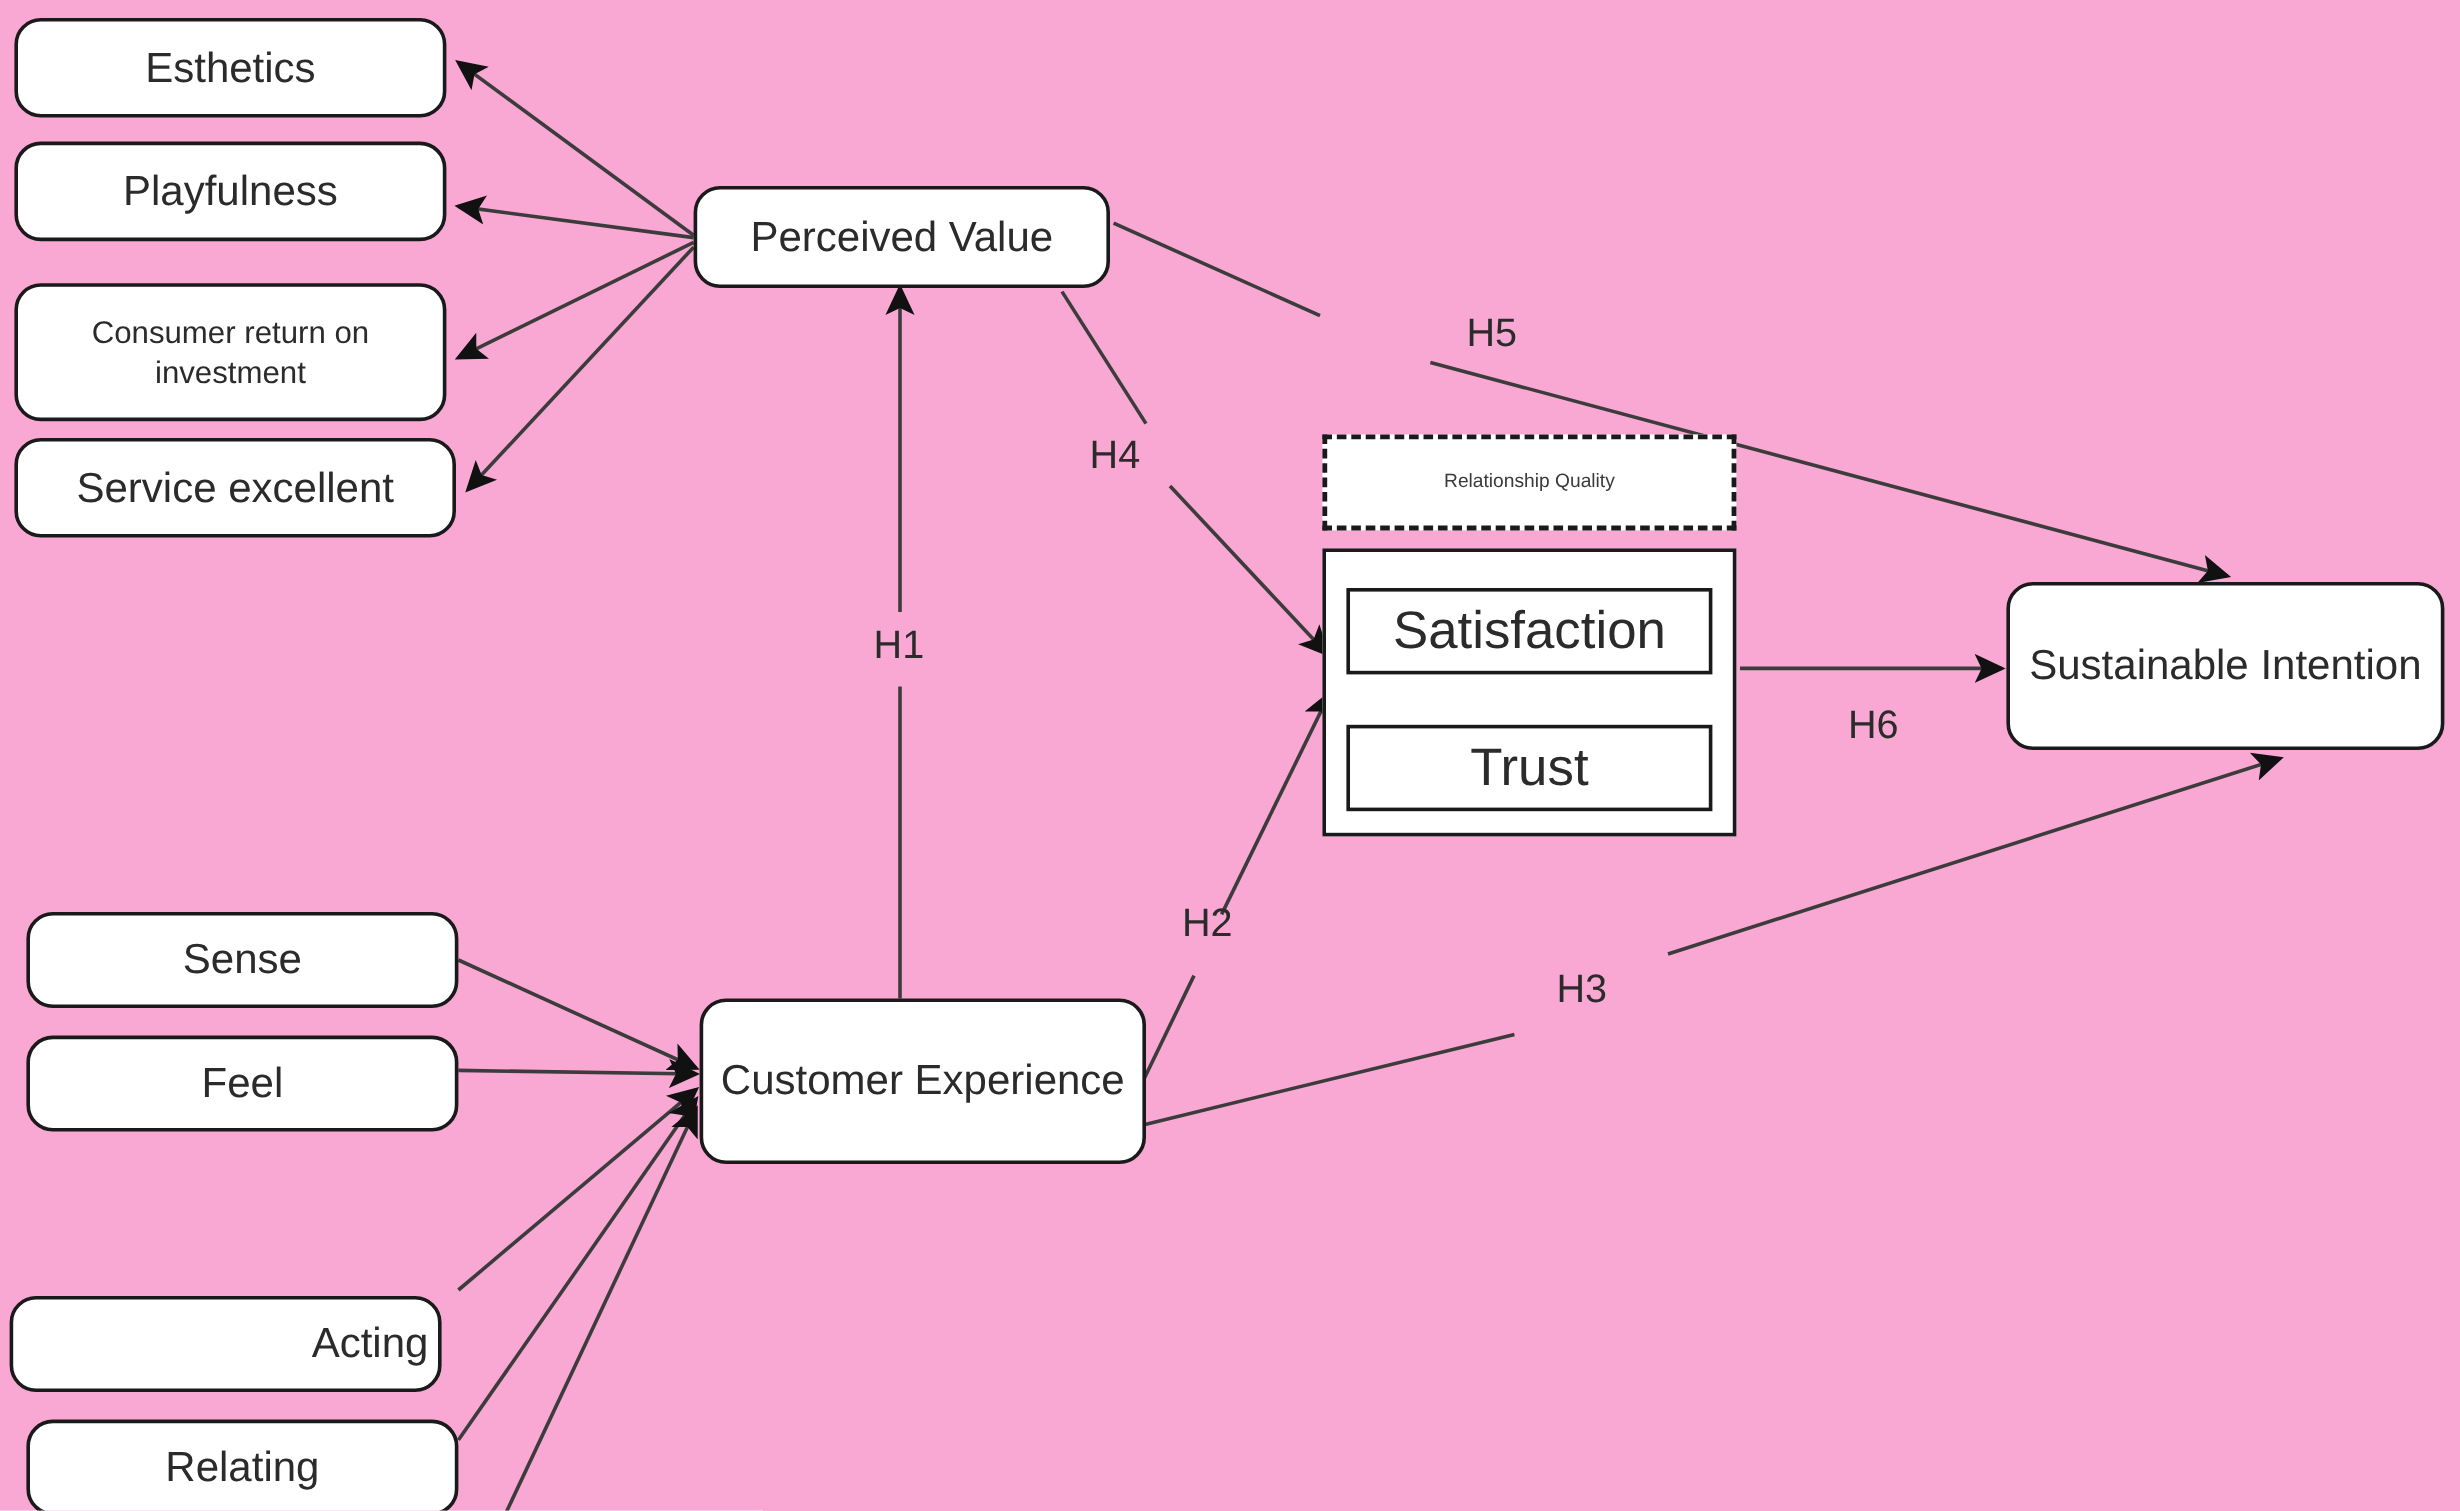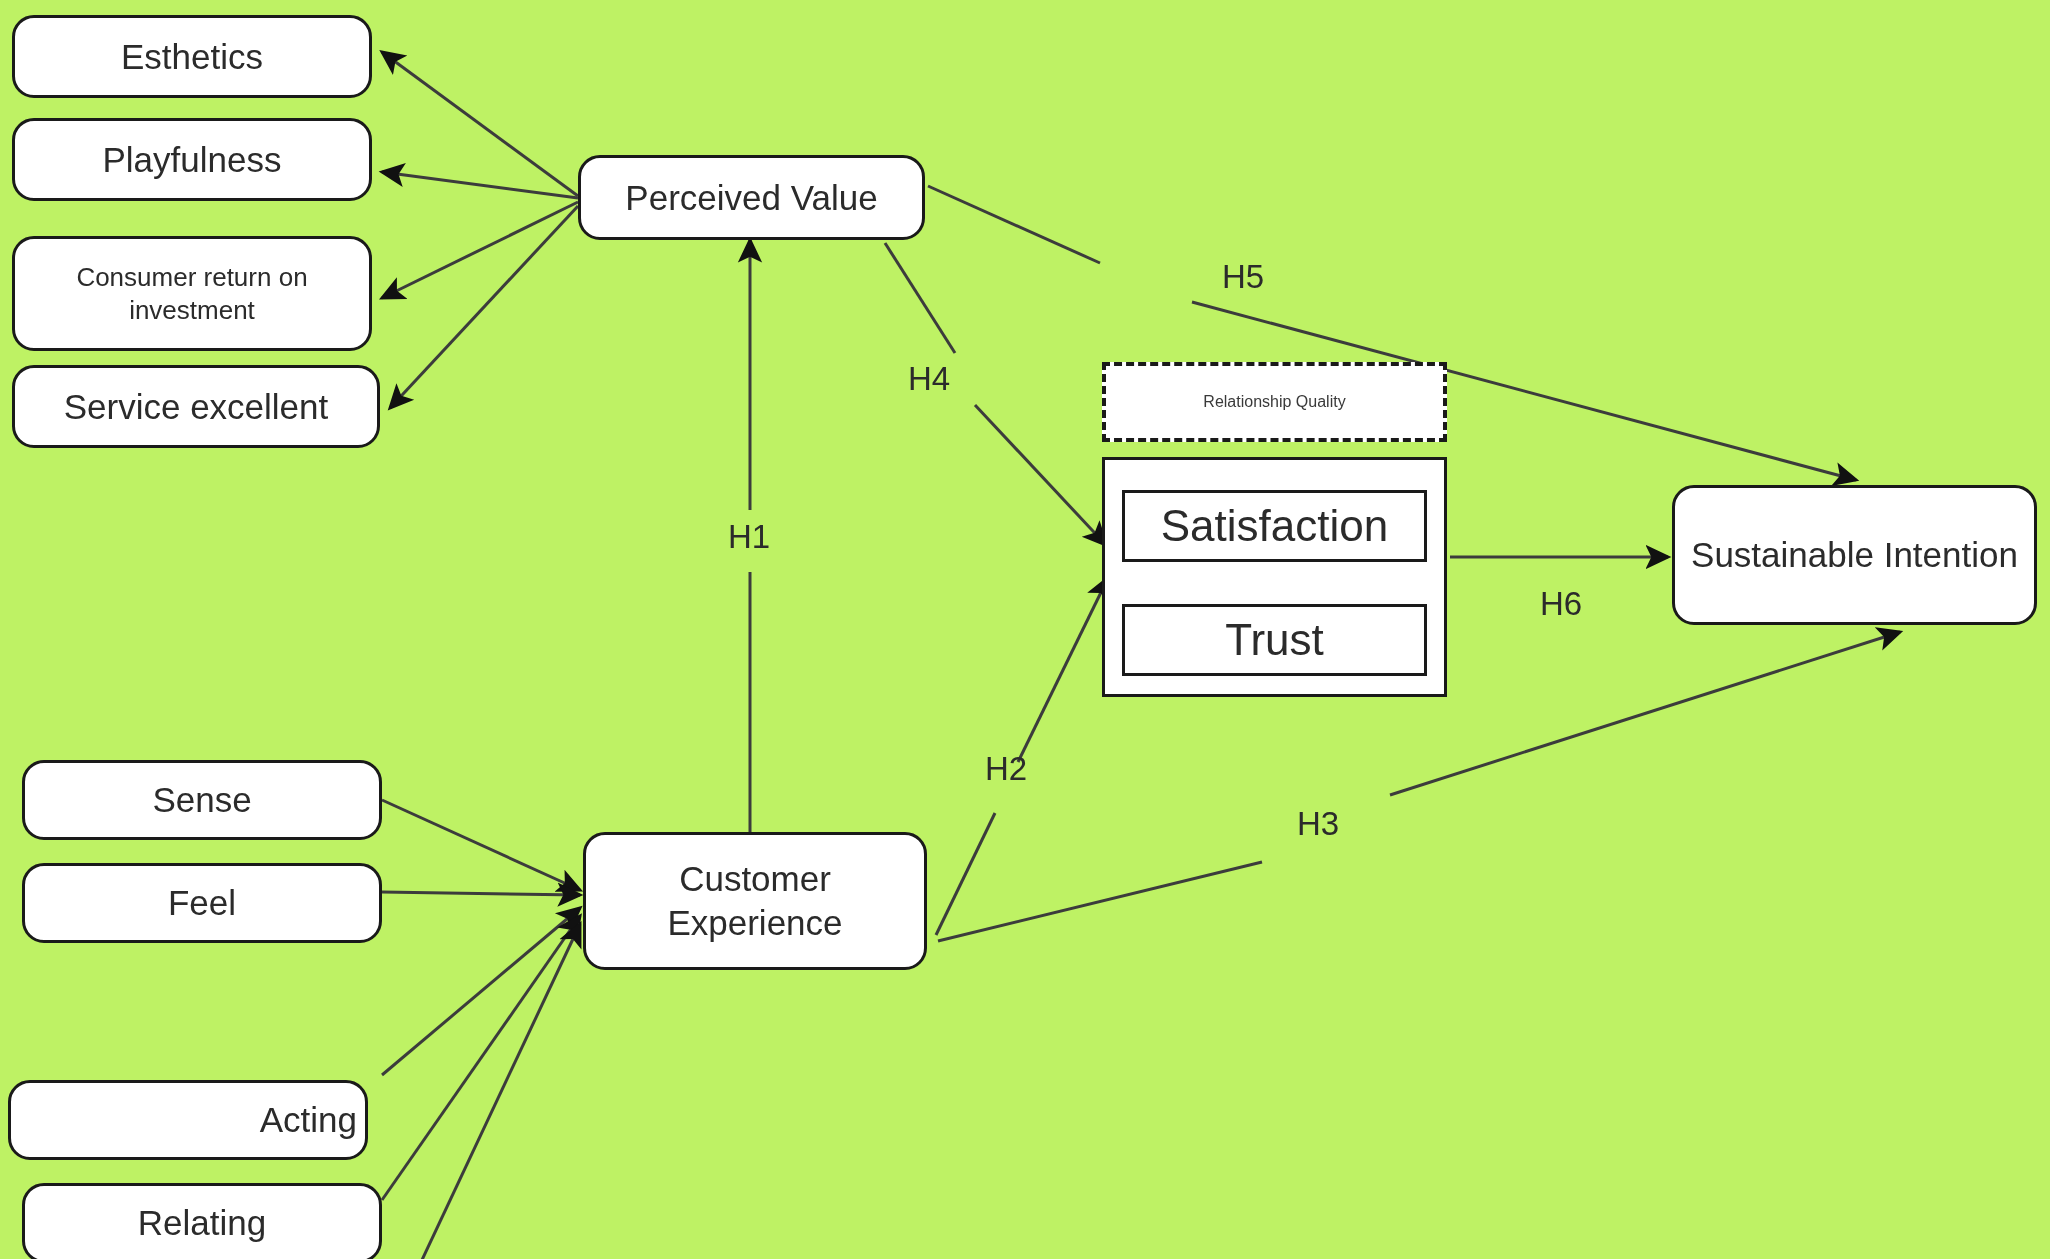--- a/index.html
+++ b/index.html
@@ -5,21 +5,21 @@
 <style>
   html, body {
     margin: 0;
     padding: 0;
     background: #ffffff;
   }
   #canvas {
     position: relative;
     width: 2050px;
     height: 1259px;
-    background: #bef264;
+    background: #f9a8d4;
     font-family: "Liberation Sans", sans-serif;
     overflow: hidden;
   }
   svg.edges {
     position: absolute;
     left: 0;
     top: 0;
     width: 2050px;
     height: 1259px;
     pointer-events: none;
@@ -155,21 +155,21 @@
 
 
   <div class="node" style="left:8px; top:1080px; width:360px; height:80px;justify-content:flex-end;">
     <span>Acting</span>
   </div>
 
   <div class="node" style="left:22px; top:1183px; width:360px; height:80px;">
     <span>Relating</span>
   </div>
 
-  <div class="node two-line" style="left:583px; top:832px; width:344px; height:138px;">
+  <div class="node two-line" style="left:583px; top:832px; width:372px; height:138px;">
     <span>Customer Experience</span>
   </div>
 
   <div class="rq-dashed" style="left:1102px; top:362px; width:345px; height:80px;">
     <span>Relationship Quality</span>
   </div>
 
   <div class="rq-container" style="left:1102px; top:457px; width:345px; height:240px;"></div>
 
   <div class="rq-sub" style="left:1122px; top:490px; width:305px; height:72px;">

